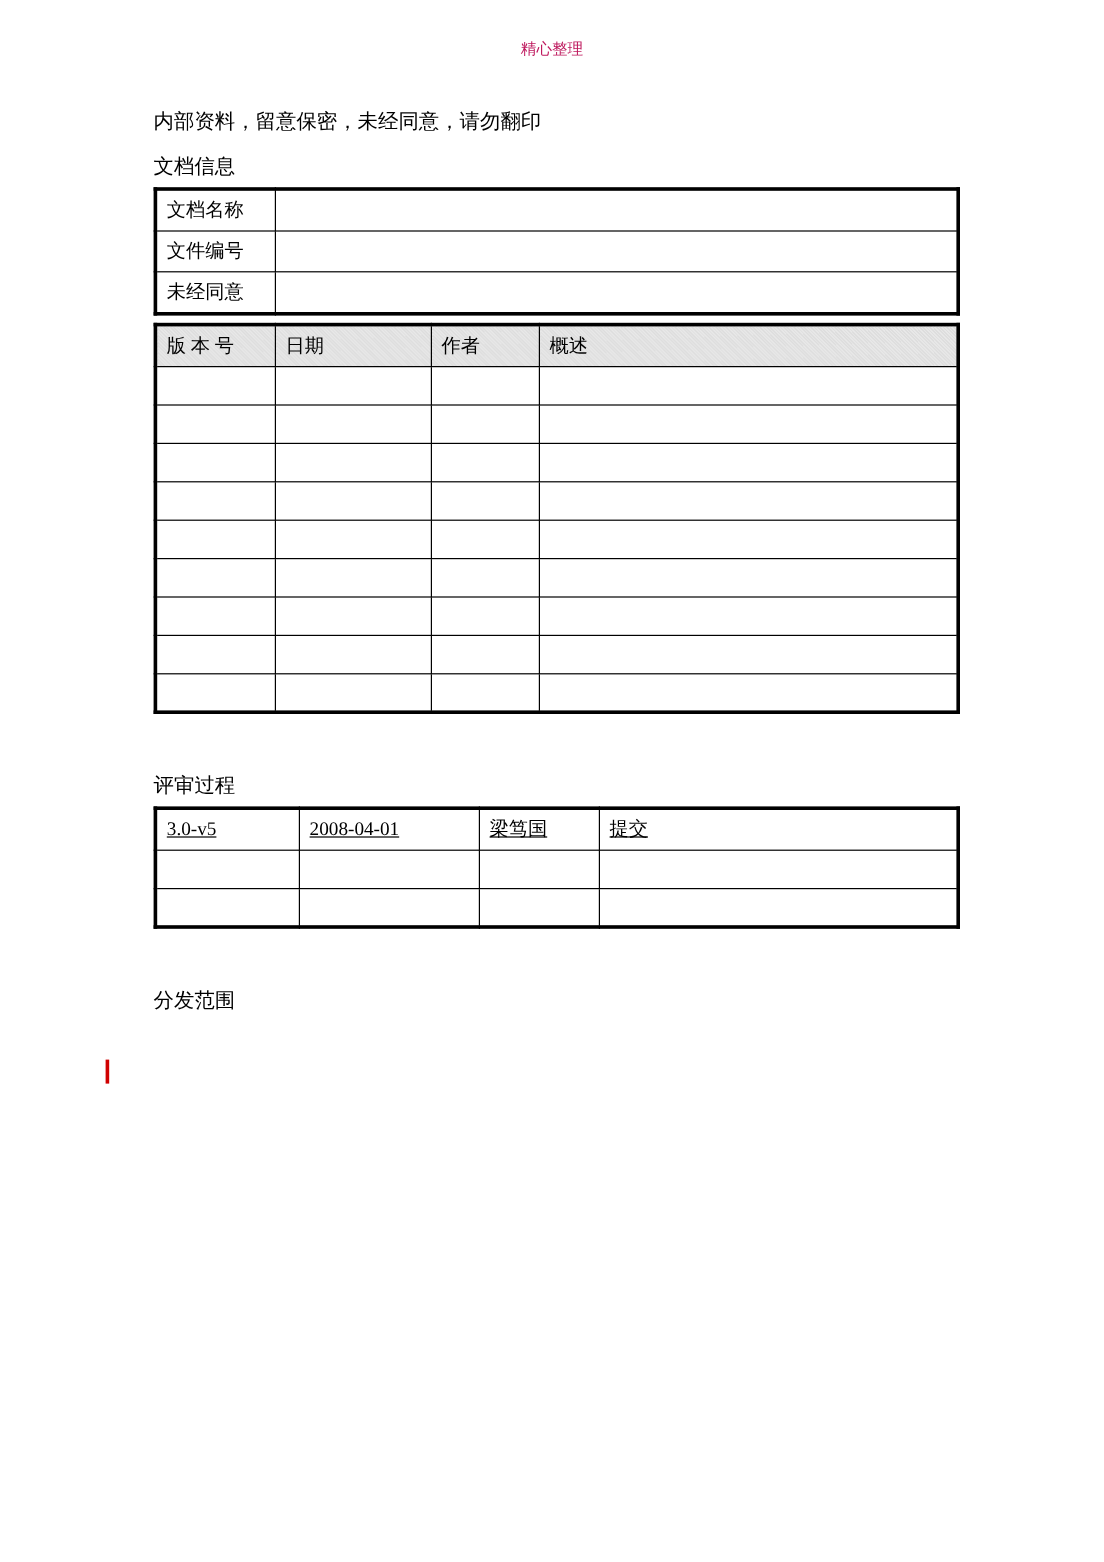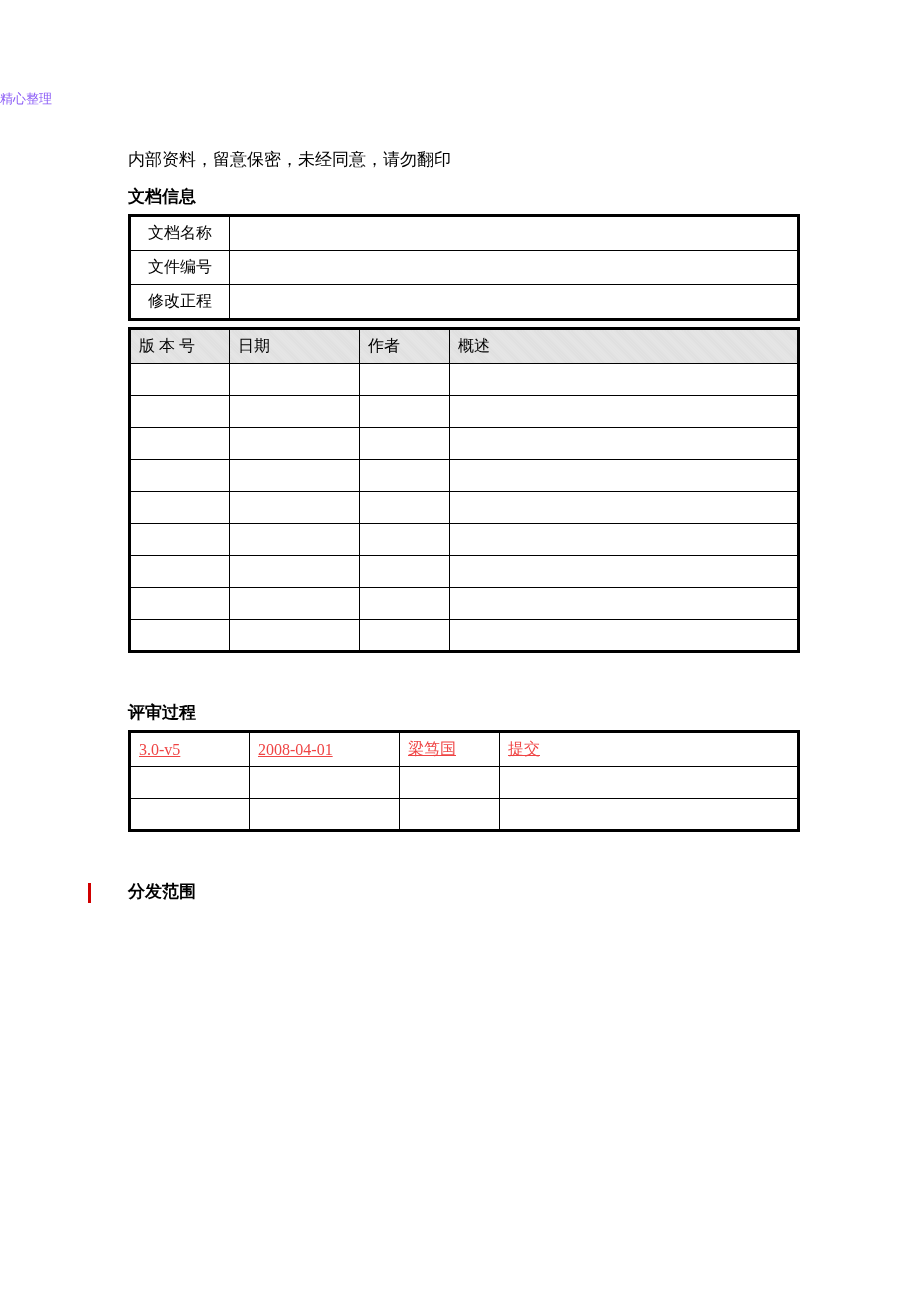--- a/index.html
+++ b/index.html
@@ -6,55 +6,54 @@
     body {
       width: 920px;
       height: 1302px;
       background: #fff;
       font-family: "SimSun", "宋体", serif;
       font-size: 16px;
       color: #000;
       position: relative;
     }
     .page-header {
+      text-align: center;
       font-size: 13px;
-      padding-top: 90px;
-      color: #8b5cf6;
+      padding-top: 32px;
+      color: #be185d;
     }
     .content {
       padding: 40px 120px 0 128px;
     }
     .notice {
       margin-bottom: 10px;
       font-size: 17px;
     }
     .section-title {
       font-size: 17px;
       margin-bottom: 6px;
       margin-top: 14px;
-      font-weight: bold;
     }
     table {
       border-collapse: collapse;
       width: 100%;
       border: 3px solid #000;
       margin-bottom: 6px;
     }
     td, th {
       border: 1px solid #000;
       padding: 6px 8px;
       text-align: left;
       font-weight: normal;
       font-size: 16px;
       height: 32px;
       vertical-align: middle;
     }
     .table-info td:first-child {
       width: 100px;
-      text-align: center;
     }
     .shaded {
       background-image: repeating-linear-gradient(
         45deg,
         #ddd 0px,
         #ddd 1px,
         #e8e8e8 1px,
         #e8e8e8 2px
       );
       background-color: #e0e0e0;
@@ -66,21 +65,21 @@
     .table-revision th:nth-child(3),
     .table-revision td:nth-child(3) { width: 90px; }
     .table-review th:nth-child(1),
     .table-review td:nth-child(1) { width: 120px; }
     .table-review th:nth-child(2),
     .table-review td:nth-child(2) { width: 150px; }
     .table-review th:nth-child(3),
     .table-review td:nth-child(3) { width: 100px; }
     .spacer-med { height: 28px; }
     .link-red {
-      color: #ef4444;
+      color: #000000;
       text-decoration: underline;
     }
     .change-bar {
       position: absolute;
       left: 88px;
       top: 883px;
       width: 3px;
       height: 20px;
       background: #d00000;
     }
@@ -100,21 +99,21 @@
     <tbody>
         <tr>
       <td>文档名称</td>
       <td></td>
     </tr>
     <tr>
       <td>文件编号</td>
       <td></td>
     </tr>
     <tr>
-      <td>修改正程</td>
+      <td>未经同意</td>
       <td></td>
     </tr>
   </tbody>
     </table>
 
 
   <table class="table-revision">
     <tbody>
         <tr>
       <th class="shaded">版 本 号</th>

